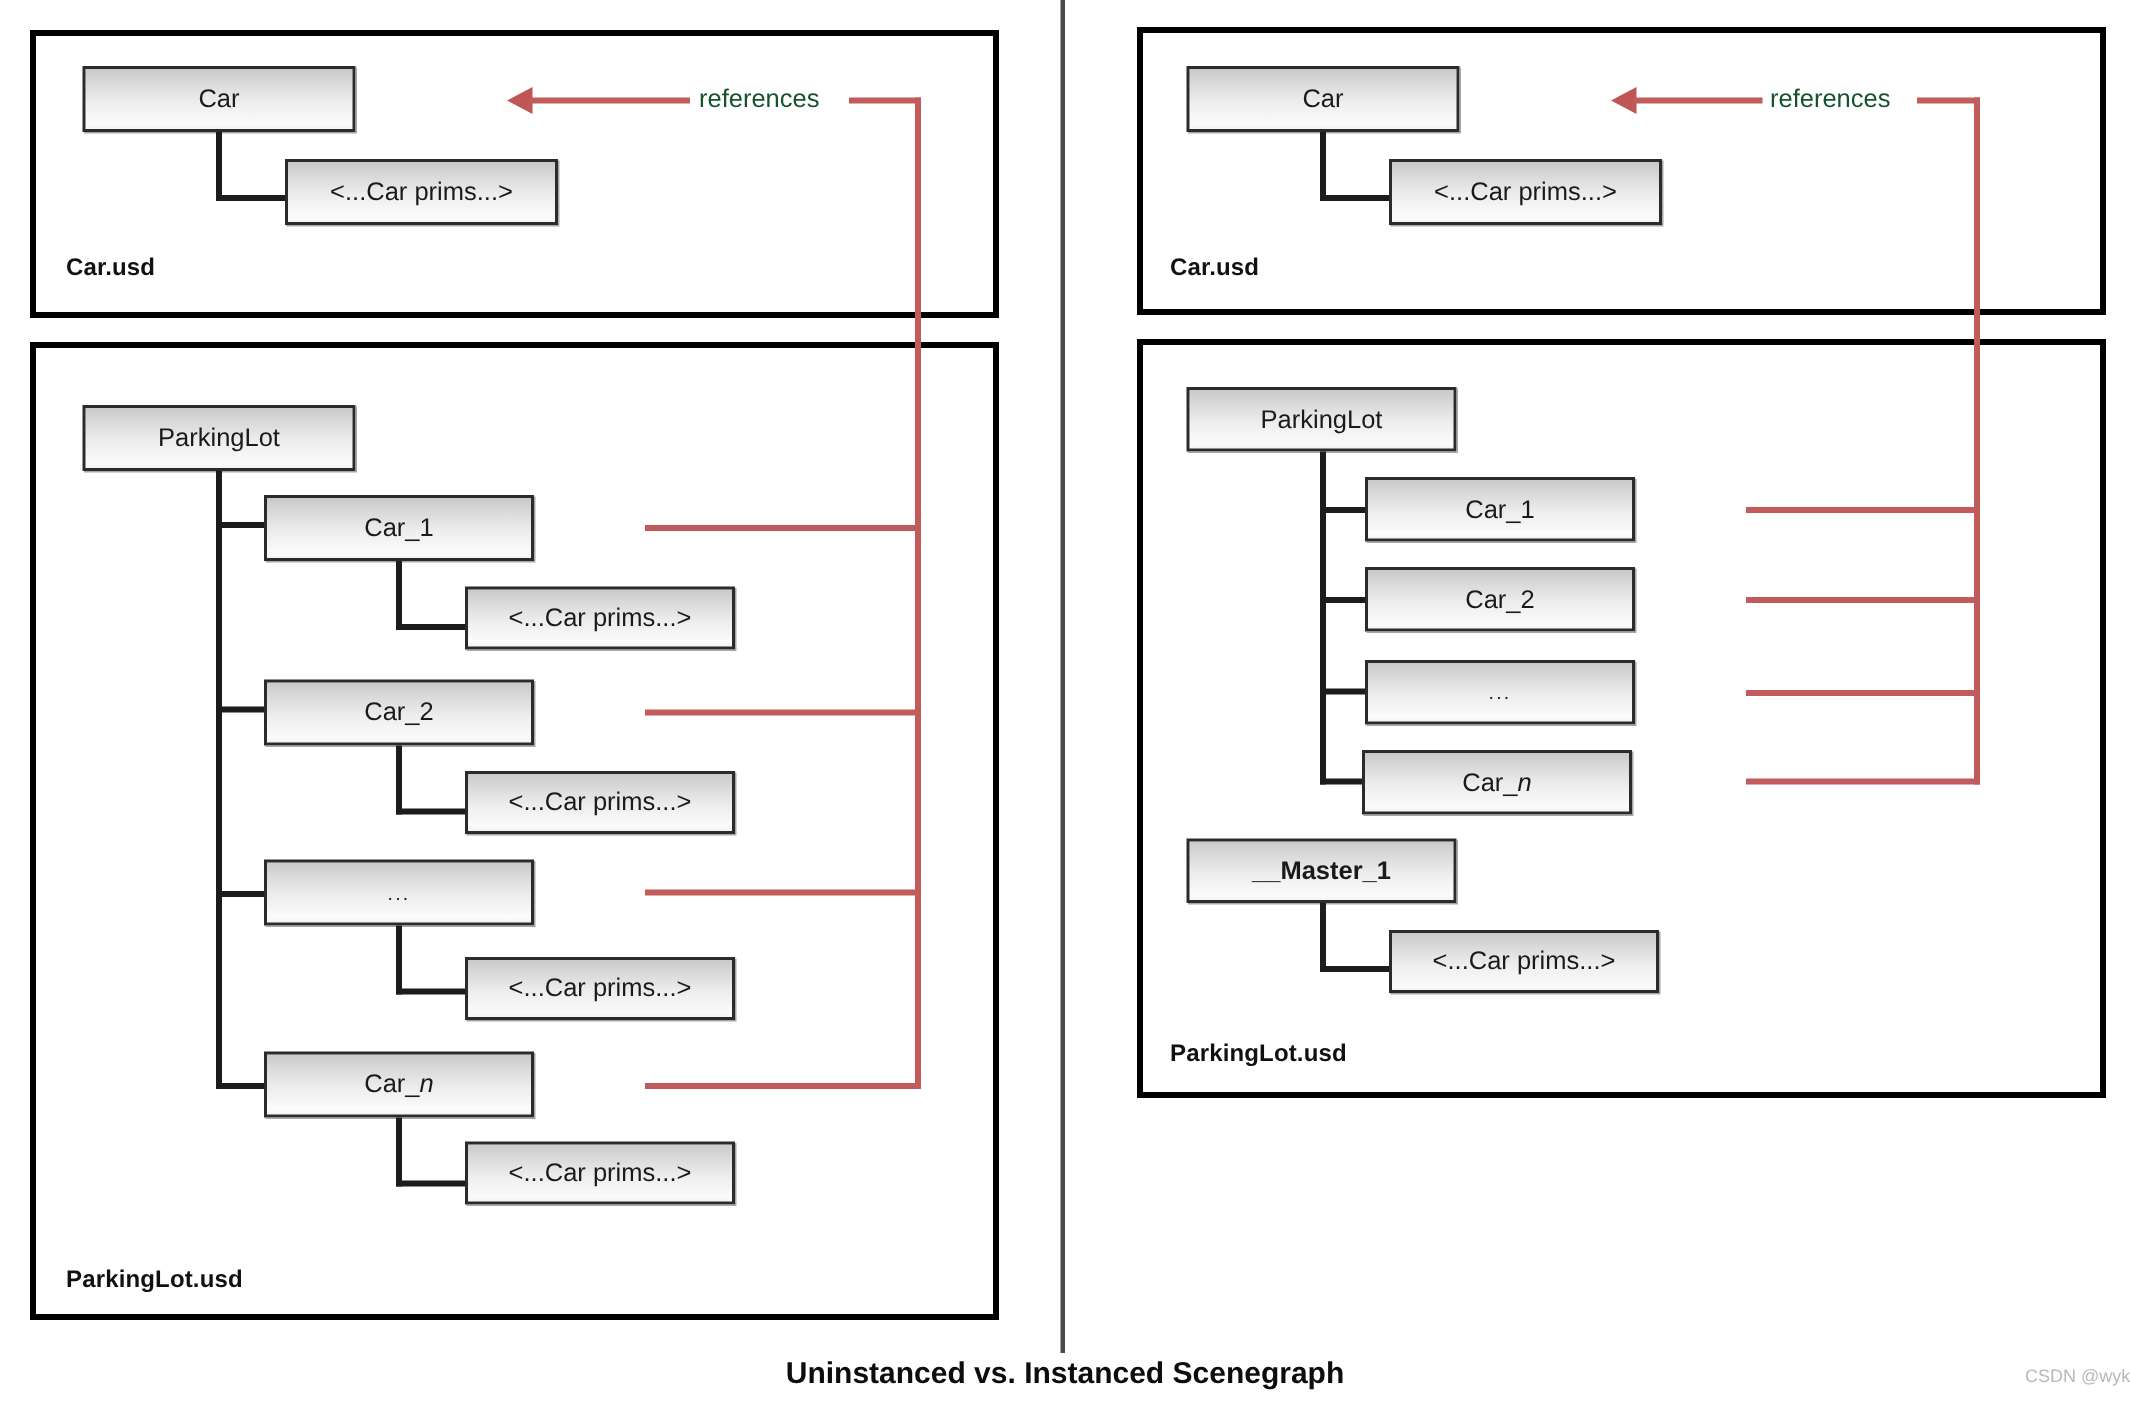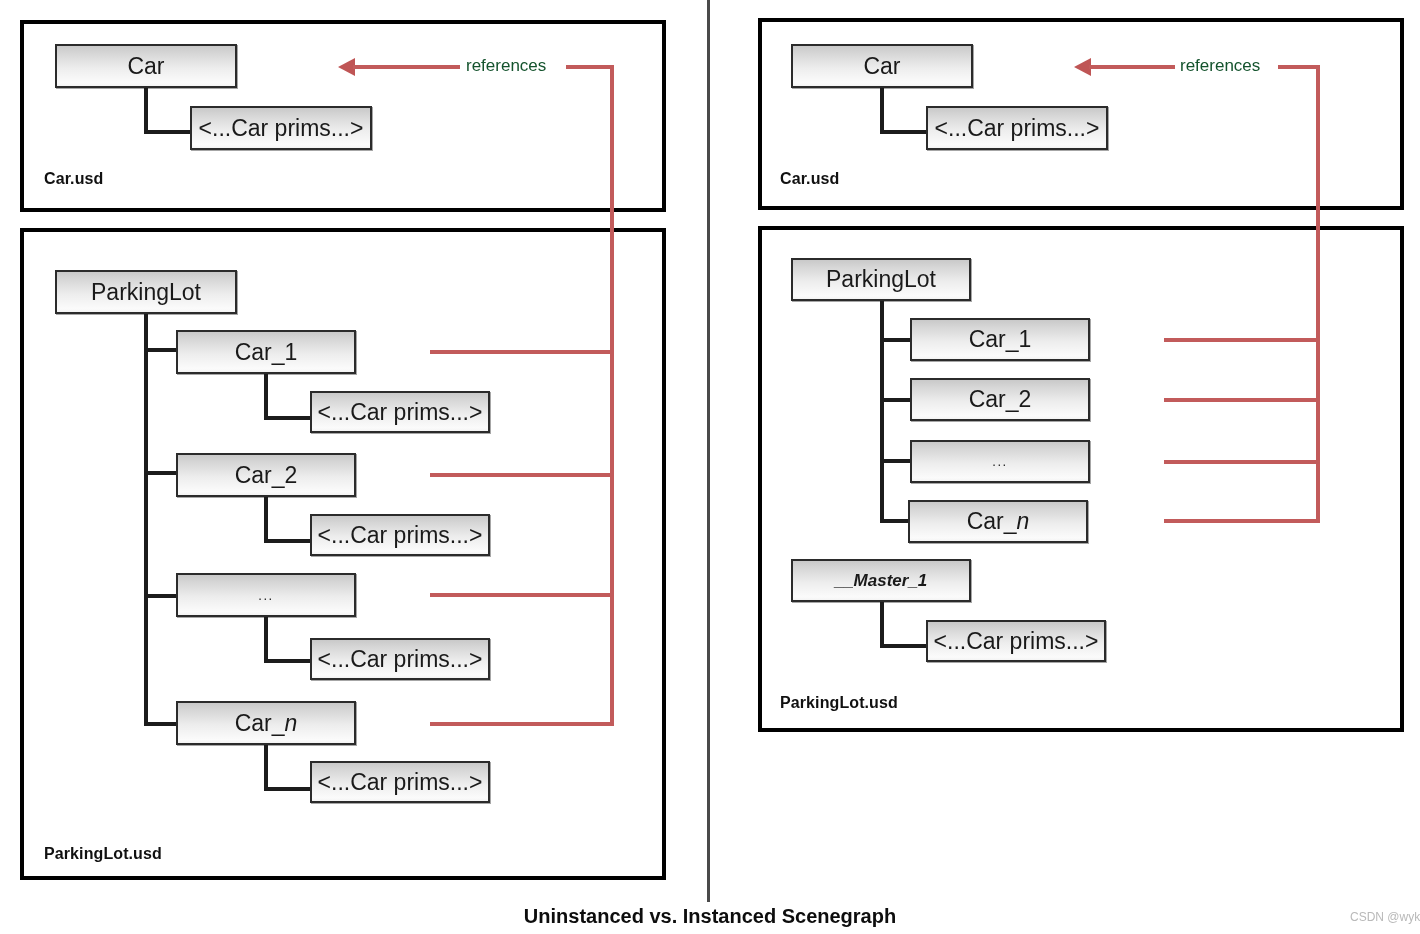--- a/index.html
+++ b/index.html
@@ -43,28 +43,27 @@
   .box {
     position: absolute;
     box-sizing: border-box;
     border: 2px solid #2b2b2b;
     background: linear-gradient(to bottom, #c9c9c9 0%, #d6d6d6 18%, #ededed 55%, #fbfbfb 92%, #f4f4f4 100%);
     box-shadow: 1px 1px 0 rgba(0,0,0,0.35);
     display: flex;
     align-items: center;
     justify-content: center;
     color: #1a1a1a;
-    font-size: 23px;
+    font-size: 17px;
     white-space: nowrap;
     overflow: hidden;
   }
   .box.italic-tail em { font-style: italic; }
   .box-master {
     font-weight: bold;
-    font-style: italic;
     font-size: 17px;
   }
   .box-ellipsis { font-size: 13px; letter-spacing: 1.5px; }
 
   
   .elbow-v {
     position: absolute;
     width: 4px;
     background: #1c1c1c;
   }

